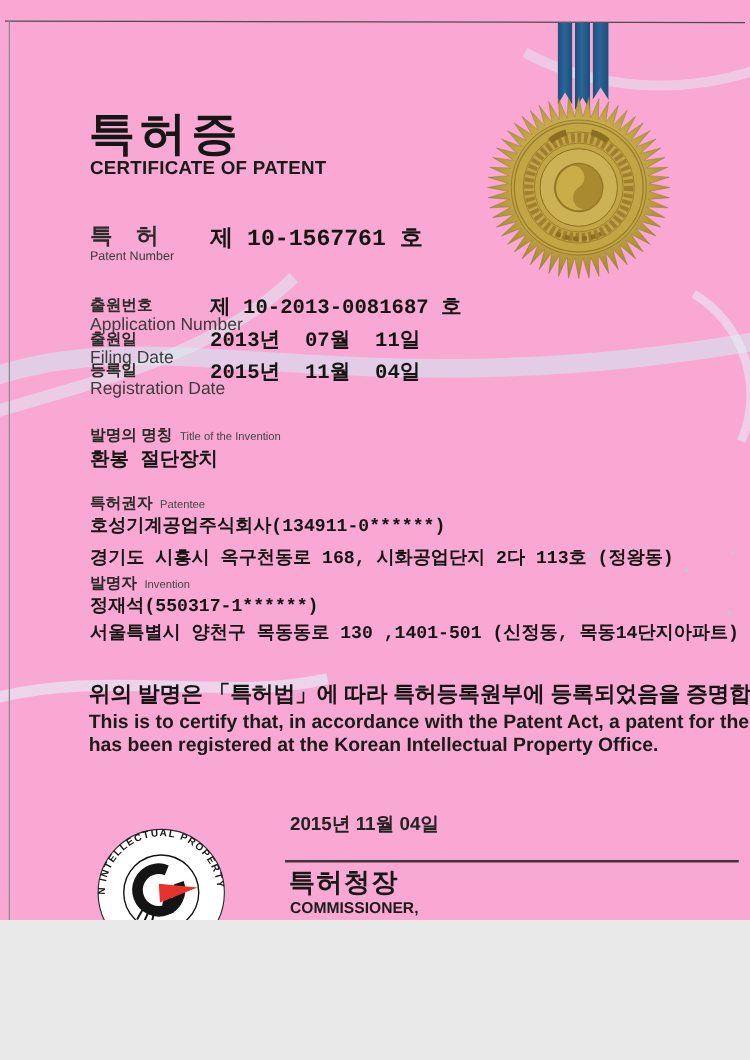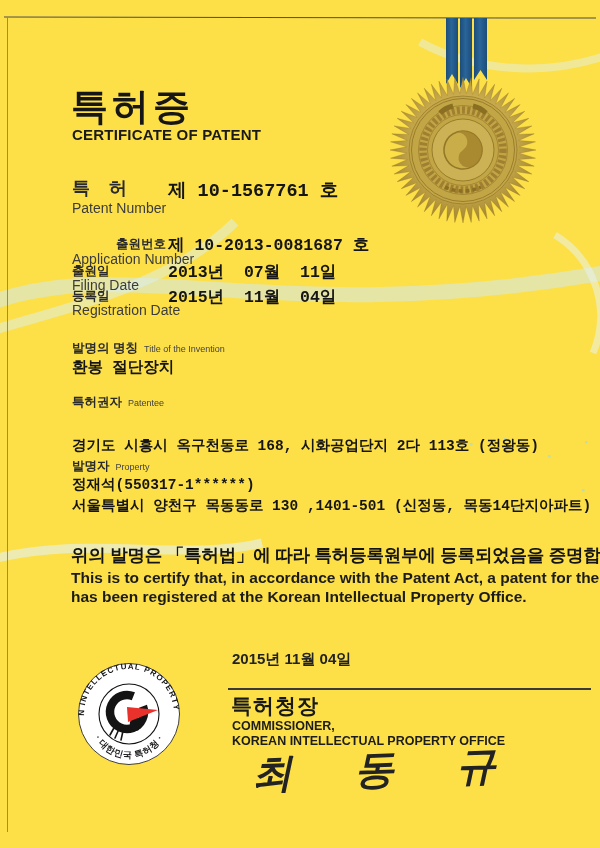--- a/index.html
+++ b/index.html
@@ -1,36 +1,36 @@
 <!DOCTYPE html>
 <html><head>
 <meta charset="utf-8">
 <style>
   html,body{margin:0;padding:0;background:#e9e9e9;}
   .page{
-    position:relative;width:600px;height:848px;margin:0 auto;
-    background:#fde047;overflow:hidden;
+    position:relative;width:600px;height:736px;margin:0 auto;
+    background:#f9a8d4;overflow:hidden;
     font-family:"Liberation Sans","DejaVu Sans",sans-serif;color:#1c1c1c;
   }
   .abs{position:absolute;}
   
   .scan-top{left:4px;top:17px;width:592px;height:1px;background:#4d4d4d;transform:rotate(0.12deg);}
   .scan-left{left:7px;top:17px;width:1px;height:815px;background:#8a8a8a;}
   
   .ribbon{top:18px;background:linear-gradient(90deg,#1c4d78,#2a659a 45%,#1c4d78);}
   .ribbon{clip-path:polygon(0 0,100% 0,100% 100%,50% calc(100% - 10px),0 100%);}
   
   .title-ko{left:71px;top:82px;font-size:37px;font-weight:bold;letter-spacing:4px;color:#161616;}
   .title-en{left:72px;top:126px;font-size:15px;font-weight:bold;letter-spacing:0.2px;color:#1a1a1a;}
   
   .klabel{font-weight:bold;color:#2a2a2a;}
   .elabel{color:#3c3c3c;}
   .val{font-weight:bold;color:#151515;white-space:pre;font-family:Liberation Mono, monospace;}
   .pn-ko{left:72px;top:176px;font-size:18px;letter-spacing:7px;}
-  .pn-en{left:72px;top:200px;font-size:14px;}
+  .pn-en{left:72px;top:200px;font-size:10px;}
   .pn-val{left:168px;top:177px;font-size:18.5px;}
   .f-ko{left:72px;font-size:12.5px;}
   .f-en{left:72px;font-size:14px;}
   .f-val{left:168px;font-size:16.5px;}
   .inv-label{left:72px;top:340px;font-size:12.5px;}
   .inline-en{font-size:9px;font-weight:normal;color:#444;margin-left:6px;}
   .inv-val{left:72px;top:357px;font-size:15.5px;}
   .party-label{left:72px;font-size:12.5px;}
   .party-line{left:72px;font-size:14.5px;}
   .stmt-ko{left:71px;top:543px;font-size:17.5px;font-weight:bold;color:#141414;letter-spacing:-0.2px;white-space:nowrap;}
@@ -100,44 +100,45 @@
     <path d="M 57,112 a 42,42 0 0 0 36,0" stroke="#8a6f22" stroke-width="3.5" fill="none" stroke-dasharray="4 3"></path>
   </svg>
 
   <div class="abs title-ko">특허증</div>
   <div class="abs title-en">CERTIFICATE OF PATENT</div>
 
   <div class="abs klabel pn-ko">특 허</div>
   <div class="abs elabel pn-en">Patent Number</div>
   <div class="abs val pn-val">제 10-1567761 호</div>
 
-  <div class="abs klabel f-ko" style="top:236px;margin-left:44px;">출원번호</div>
+  <div class="abs klabel f-ko" style="top:236px;">출원번호</div>
   <div class="abs elabel f-en" style="top:251px;">Application Number</div>
   <div class="abs val f-val" style="top:234px;">제 10-2013-0081687 호</div>
 
   <div class="abs klabel f-ko" style="top:263px;">출원일</div>
   <div class="abs elabel f-en" style="top:277px;">Filing Date</div>
   <div class="abs val f-val" style="top:261px;">2013년  07월  11일</div>
 
   <div class="abs klabel f-ko" style="top:288px;">등록일</div>
   <div class="abs elabel f-en" style="top:302px;">Registration Date</div>
   <div class="abs val f-val" style="top:286px;">2015년  11월  04일</div>
 
   <div class="abs klabel inv-label">
     <span>발명의 명칭</span><span class="inline-en">Title of the Invention</span>
   </div>
   <div class="abs val inv-val">환봉 절단장치</div>
 
   <div class="abs klabel party-label" style="top:394px;">
     <span>특허권자</span><span class="inline-en">Patentee</span>
   </div>
+  <div class="abs val party-line" style="top:411px;">호성기계공업주식회사(134911-0******)</div>
   <div class="abs val party-line" style="top:436px;">경기도 시흥시 옥구천동로 168, 시화공업단지 2다 113호 (정왕동)</div>
 
   <div class="abs klabel party-label" style="top:458px;">
-    <span>발명자</span><span class="inline-en">Property</span>
+    <span>발명자</span><span class="inline-en">Invention</span>
   </div>
   <div class="abs val party-line" style="top:475px;">정재석(550317-1******)</div>
   <div class="abs val party-line" style="top:496px;">서울특별시 양천구 목동동로 130 ,1401-501 (신정동, 목동14단지아파트)</div>
 
   <div class="abs stmt-ko">위의 발명은 「특허법」에 따라 특허등록원부에 등록되었음을 증명합니다.</div>
   <div class="abs stmt-en" style="top:569px;">This is to certify that, in accordance with the Patent Act, a patent for the invention</div>
   <div class="abs stmt-en" style="top:588px;">has been registered at the Korean Intellectual Property Office.</div>
 
   <div class="abs issue-date">2015년 11월 04일</div>
   <div class="abs rule"></div>

